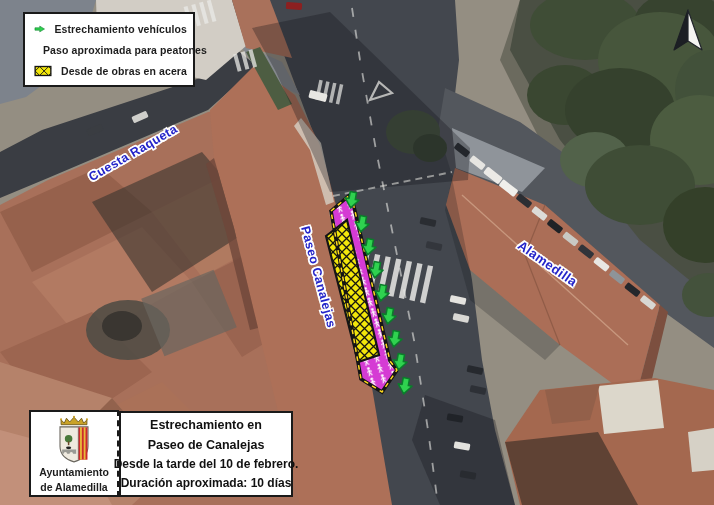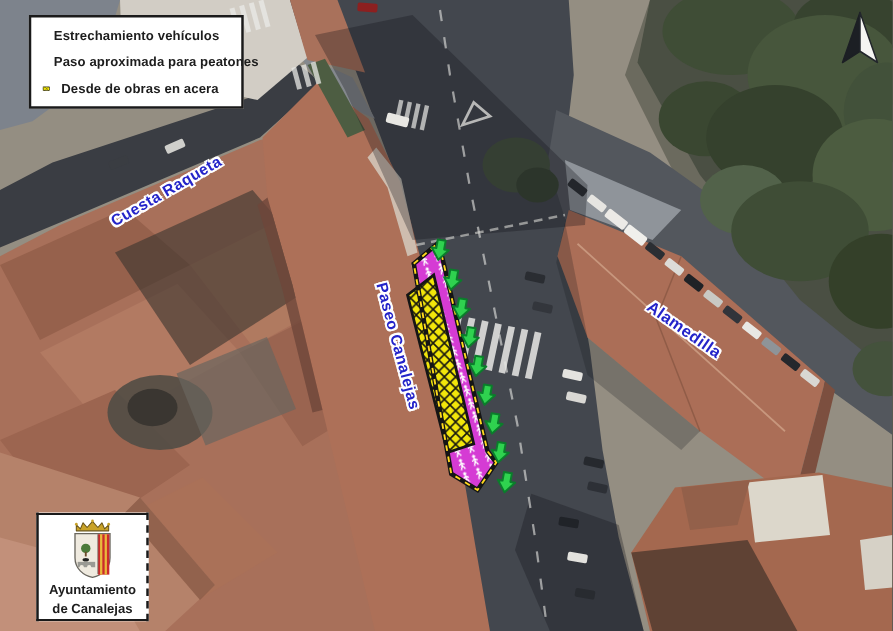--- a/index.html
+++ b/index.html
@@ -1,21 +1,21 @@
 <!DOCTYPE html>
 <html><head>
 <meta charset="utf-8">
 <style>
   html,body{margin:0;padding:0;background:#222;}
   .stage{position:relative;width:714px;height:505px;overflow:hidden;background:#948e82;
          font-family:"Liberation Sans",sans-serif;}
   .stage svg.scene{position:absolute;left:0;top:0;}
   
   .legend{position:absolute;left:23px;top:12px;width:172px;box-sizing:border-box;
-          background:#ffffff;border:2px solid #1a1a1a;padding:7px 18px 7px 9px;
+          background:#ffffff;border:2px solid #1a1a1a;padding:7px 6px 7px 9px;
           display:flex;flex-direction:column;gap:6px;z-index:30;}
   .legend-row{display:flex;align-items:center;gap:9px;height:15px;}
   .legend-row .lab{font-size:10.5px;font-weight:700;color:#1d1d1d;letter-spacing:.1px;white-space:nowrap;}
   
   .street-label{position:absolute;z-index:20;color:#2424c9;font-weight:700;font-size:12.5px;
     letter-spacing:.4px;white-space:nowrap;
     text-shadow:-1.5px -1.5px 0 #fff,1.5px -1.5px 0 #fff,-1.5px 1.5px 0 #fff,1.5px 1.5px 0 #fff,
                 0 -1.5px 0 #fff,0 1.5px 0 #fff,-1.5px 0 0 #fff,1.5px 0 0 #fff;}
   .lbl-cuesta{left:83px;top:146px;transform:rotate(-30deg);transform-origin:center;}
   .lbl-paseo{left:266px;top:270px;transform:rotate(75deg);transform-origin:center;}
@@ -317,17 +317,23 @@
       </g>
       <path d="M24,11.5 V41" stroke="#6a675f" stroke-width="0.6"></path>
       <circle cx="15" cy="22" r="3.5" fill="#4a7a3a"></circle>
       <rect x="14.3" y="24.5" width="1.4" height="3.5" fill="#6b4a2a"></rect>
       <ellipse cx="15" cy="30.5" rx="2.4" ry="1.3" fill="#222"></ellipse>
       <rect x="9" y="32" width="13" height="4" fill="#9a9a94"></rect>
       <circle cx="12" cy="36" r="1.6" fill="#efeadf"></circle>
         <circle cx="17.5" cy="36" r="1.6" fill="#efeadf"></circle>
     </svg>
     <div class="org">Ayuntamiento</div>
-    <div class="org">de Canalejas</div>
+    <div class="org">de Alamedilla</div>
   </div>
 
+  <div class="notice-box">
+    <div class="ln big">Estrechamiento en</div>
+    <div class="ln big">Paseo de Canalejas</div>
+    <div class="ln">Desde la tarde del 10 de febrero.</div>
+    <div class="ln">Duración aproximada: 10 días</div>
+  </div>
 
 </div>
 
 </body></html>

